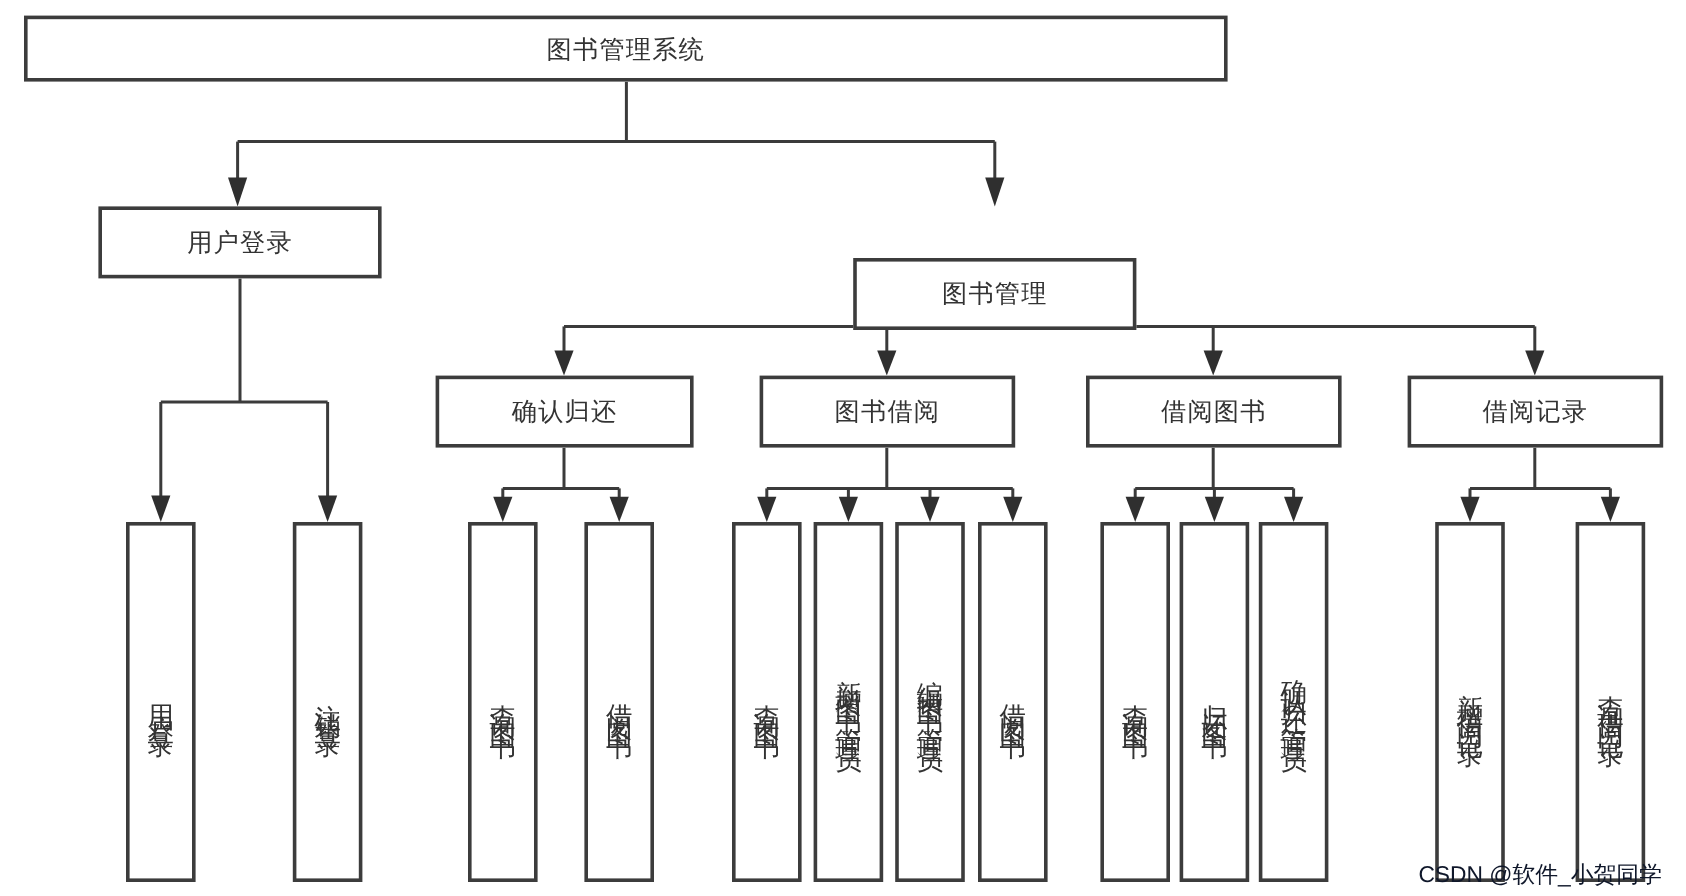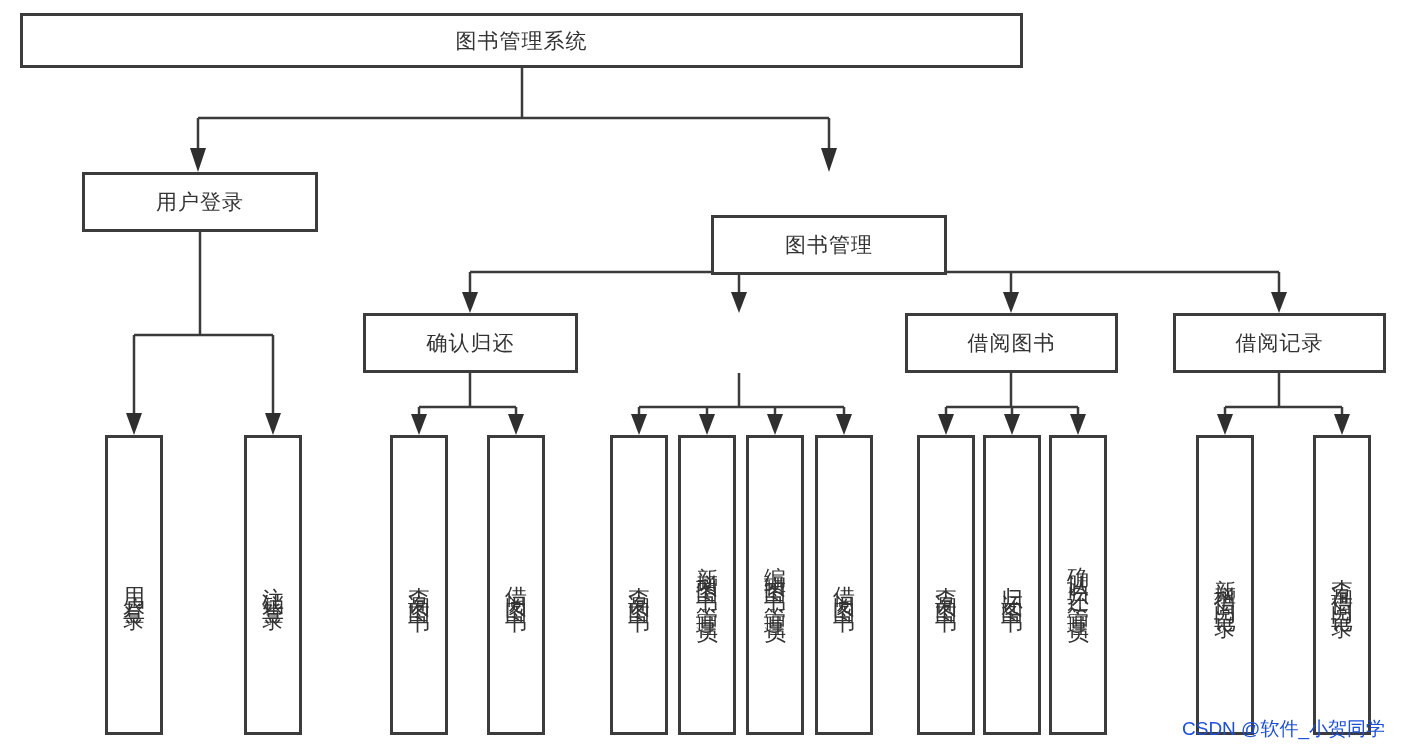--- a/index.html
+++ b/index.html
@@ -47,21 +47,21 @@
     font-size: 22px;
     letter-spacing: 8px;
     line-height: 1;
     white-space: nowrap;
   }
   .watermark {
     position: absolute;
     top: 716px;
     left: 1182px;
     font-size: 19px;
-    color: #1d4ed8;
+    color: #0f172a;
     white-space: nowrap;
   }
 </style>
 </head>
 <body>
 
 <div class="canvas">
 
   <svg class="connectors" viewBox="0 0 1405 747" xmlns="http://www.w3.org/2000/svg">
     <g stroke="#3b3b3b" stroke-width="2.5" fill="none">
@@ -136,20 +136,23 @@
   <div class="node h-node" style="left:82px; top:172px; width:236px; height:60px;">
     <span>用户登录</span>
   </div>
   <div class="node h-node" style="left:711px; top:172px; width:236px; height:60px;margin-top:43px;">
     <span>图书管理</span>
   </div>
 
   <div class="node h-node" style="left:363px; top:313px; width:215px; height:60px;">
     <span>确认归还</span>
   </div>
+  <div class="node h-node" style="left:633px; top:313px; width:213px; height:60px;">
+    <span>图书借阅</span>
+  </div>
   <div class="node h-node" style="left:905px; top:313px; width:213px; height:60px;">
     <span>借阅图书</span>
   </div>
   <div class="node h-node" style="left:1173px; top:313px; width:213px; height:60px;">
     <span>借阅记录</span>
   </div>
 
   <div class="node v-node" style="left:105px; top:435px;">
     <span class="v-text">用户登录</span>
   </div>

